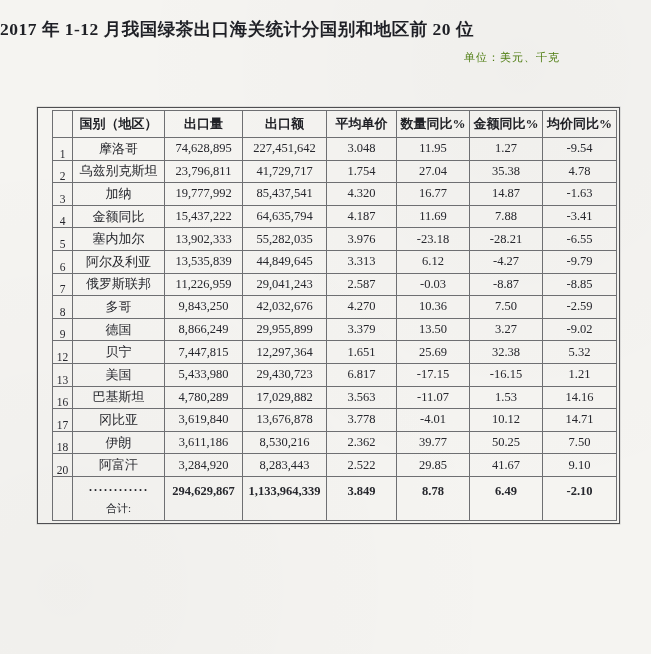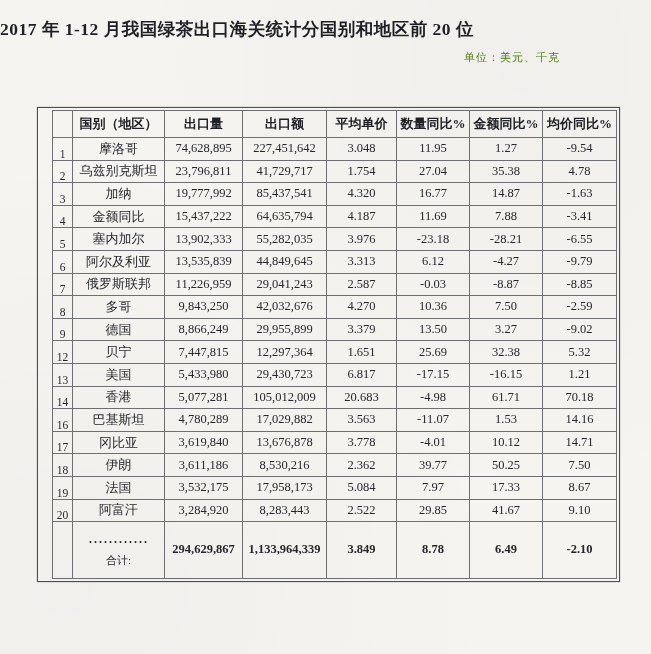--- a/index.html
+++ b/index.html
@@ -57,21 +57,21 @@
   tfoot td { height: 36px; }
   tfoot .total-country { text-align: center; padding: 0; }
   tfoot .total-country .dots {
     display: block; font-weight: bold; letter-spacing: 1px;
     font-size: 12px; line-height: 14px; margin-top: 3px;
   }
   tfoot .total-country .total-label {
     display: block; font-size: 11px; line-height: 16px; margin-top: 3px;
   }
   tfoot td.total-val {
-    vertical-align: top; padding-top: 20px; font-weight: bold; font-size: 12.5px;
+    vertical-align: top; padding-top: 7px; font-weight: bold; font-size: 12.5px;
   }
 </style>
 </head>
 <body>
 
 <div class="page">
 
   <div class="doc-title">2017 年 1-12 月我国绿茶出口海关统计分国别和地区前 20 位</div>
   <div class="unit-note">单位：美元、千克</div>
 
@@ -204,30 +204,20 @@
             <td class="col-rank">13</td>
             <td class="col-country">美国</td>
             <td class="col-volume">5,433,980</td>
             <td class="col-value">29,430,723</td>
             <td class="col-avg-price">6.817</td>
             <td class="col-qty-yoy">-17.15</td>
             <td class="col-value-yoy">-16.15</td>
             <td class="col-price-yoy">1.21</td>
           </tr>
           <tr>
-            <td class="col-rank">14</td>
-            <td class="col-country">香港</td>
-            <td class="col-volume">5,077,281</td>
-            <td class="col-value">105,012,009</td>
-            <td class="col-avg-price">20.683</td>
-            <td class="col-qty-yoy">-4.98</td>
-            <td class="col-value-yoy">61.71</td>
-            <td class="col-price-yoy">70.18</td>
-          </tr>
-          <tr>
             <td class="col-rank">16</td>
             <td class="col-country">巴基斯坦</td>
             <td class="col-volume">4,780,289</td>
             <td class="col-value">17,029,882</td>
             <td class="col-avg-price">3.563</td>
             <td class="col-qty-yoy">-11.07</td>
             <td class="col-value-yoy">1.53</td>
             <td class="col-price-yoy">14.16</td>
           </tr>
           <tr>
@@ -242,30 +232,20 @@
           </tr>
           <tr>
             <td class="col-rank">18</td>
             <td class="col-country">伊朗</td>
             <td class="col-volume">3,611,186</td>
             <td class="col-value">8,530,216</td>
             <td class="col-avg-price">2.362</td>
             <td class="col-qty-yoy">39.77</td>
             <td class="col-value-yoy">50.25</td>
             <td class="col-price-yoy">7.50</td>
-          </tr>
-          <tr>
-            <td class="col-rank">19</td>
-            <td class="col-country">法国</td>
-            <td class="col-volume">3,532,175</td>
-            <td class="col-value">17,958,173</td>
-            <td class="col-avg-price">5.084</td>
-            <td class="col-qty-yoy">7.97</td>
-            <td class="col-value-yoy">17.33</td>
-            <td class="col-price-yoy">8.67</td>
           </tr>
           <tr>
             <td class="col-rank">20</td>
             <td class="col-country">阿富汗</td>
             <td class="col-volume">3,284,920</td>
             <td class="col-value">8,283,443</td>
             <td class="col-avg-price">2.522</td>
             <td class="col-qty-yoy">29.85</td>
             <td class="col-value-yoy">41.67</td>
             <td class="col-price-yoy">9.10</td>

